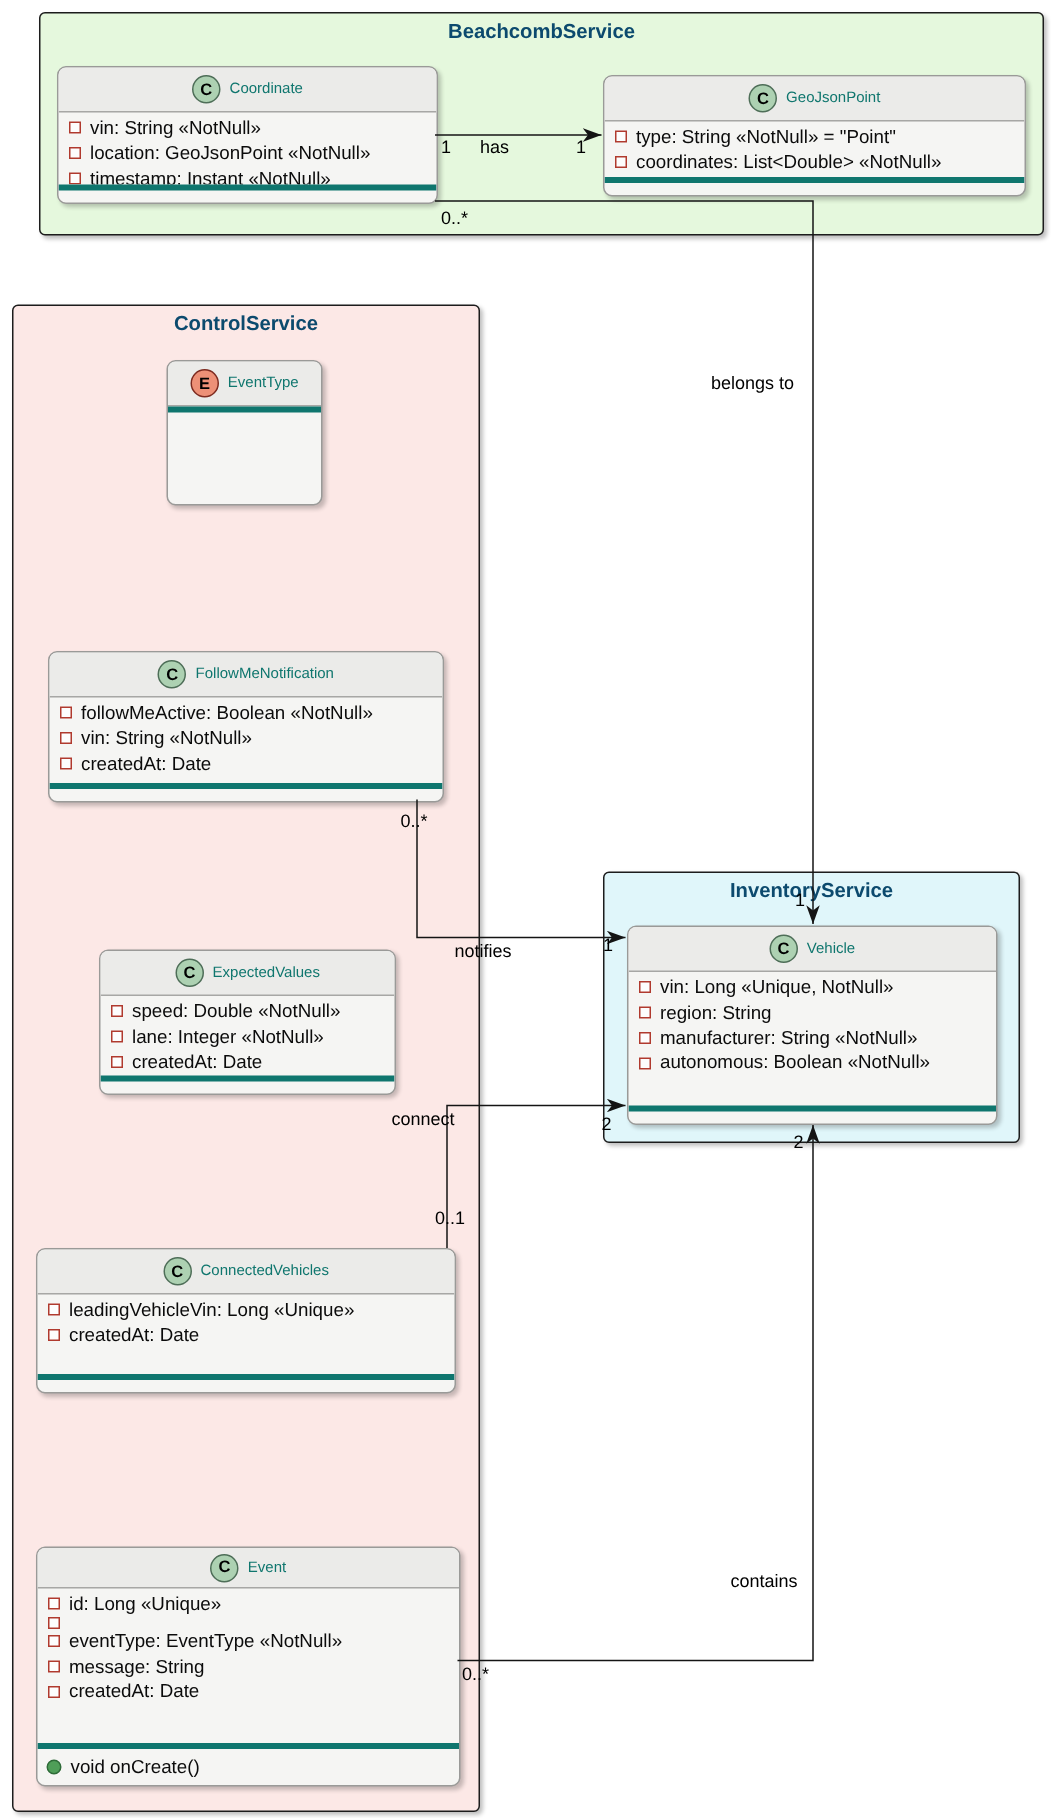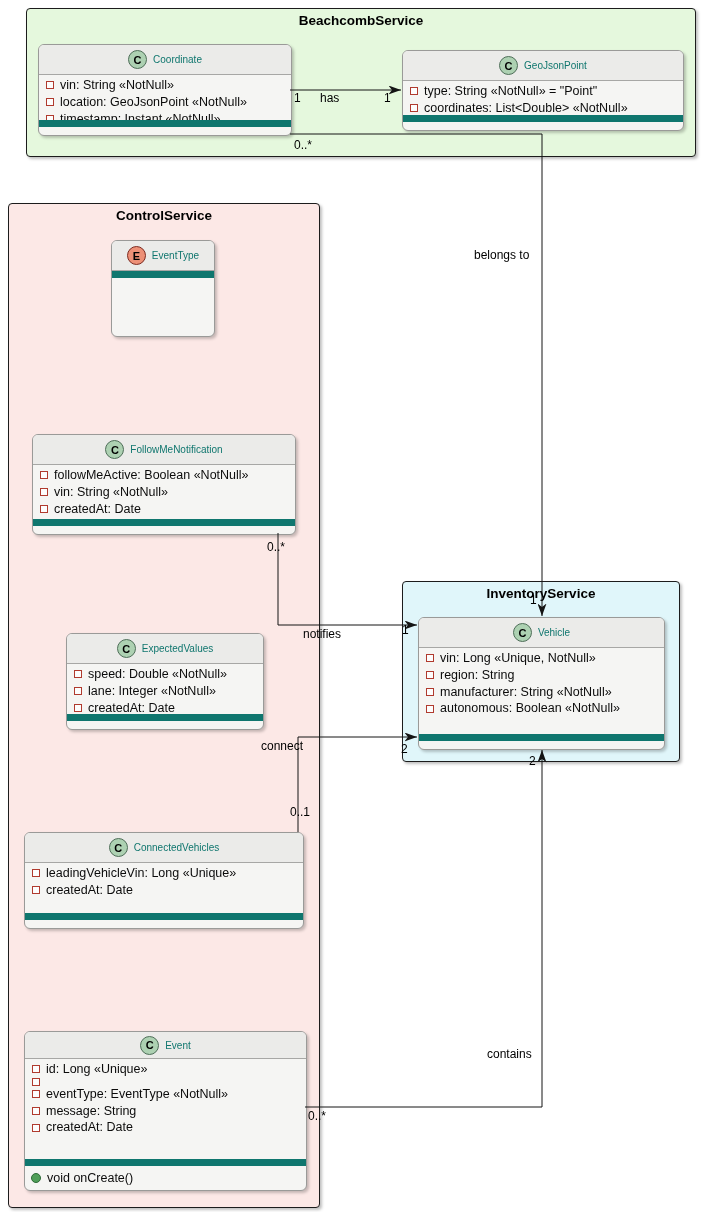--- a/index.html
+++ b/index.html
@@ -1,33 +1,33 @@
 <!DOCTYPE html>
 <html><head>
 <meta charset="utf-8">
 <style>
   html,body{margin:0;padding:0;background:#ffffff;font-family:"Liberation Sans",sans-serif;}
   #canvas{position:relative;width:701px;height:1212px;background:#ffffff;overflow:hidden;}
 
   
   .pkg{position:absolute;border:1.5px solid #1c1c1c;border-radius:4px;box-shadow:2px 2px 3px rgba(0,0,0,.25);}
-  .pkg-title{position:absolute;top:4px;left:0;width:100%;text-align:center;font-weight:bold;font-size:13.5px;color:#000000;}
+  .pkg-title{position:absolute;top:4px;left:0;width:100%;text-align:center;font-weight:bold;font-size:13.5px;color:#0c4a6e;}
 
   
   .cls{position:absolute;display:flex;flex-direction:column;background:#f5f5f3;border:1px solid #9a9a98;border-radius:6px;box-shadow:2px 2px 3px rgba(0,0,0,.22);overflow:hidden;}
   .cls-header{flex:0 0 29px;display:flex;align-items:center;justify-content:center;gap:6px;background:#ebebe9;border-bottom:1px solid #a7a7a5;}
   .cls-name{font-size:10px;color:#0f766e;white-space:nowrap;}
   .badge{display:inline-flex;align-items:center;justify-content:center;width:17px;height:17px;border-radius:50%;font-size:11px;font-weight:bold;color:#000;flex:0 0 17px;}
   .badge-c{border:1px solid #4e6e58;}
   .badge-e{border:1px solid #7d2b20;}
   .cls-attrs{flex:1 1 auto;padding:2px 6px 2px 7px;overflow:hidden;}
   .attr{display:flex;align-items:center;gap:6px;line-height:16.8px;font-size:12.5px;color:#0b0b0b;white-space:nowrap;}
   .sq{display:inline-block;width:6px;height:6px;border:1px solid #b03a2e;background:#fdfdfd;flex:0 0 6px;}
   .enum-val{line-height:17.5px;font-size:12.5px;padding-left:4px;color:#0b0b0b;}
-  .cls-methods{flex:0 0 8px;border-top:7px solid #0f766e;}
+  .cls-methods{flex:0 0 8px;border-top:4px solid #0f766e;}
   .cls-methods.with-row{flex:0 0 24px;display:flex;align-items:center;padding:0 6px;}
   .method{display:flex;align-items:center;gap:6px;font-size:12.5px;color:#0b0b0b;white-space:nowrap;}
   .dot{display:inline-block;width:8px;height:8px;border-radius:50%;background:#4f9e58;border:1px solid #2e6b38;flex:0 0 8px;}
 
   
   #edges{position:absolute;left:0;top:0;z-index:5;pointer-events:none;}
   .edge-label{position:absolute;z-index:6;font-size:12px;line-height:13px;color:#000;white-space:nowrap;}
 </style>
 </head>
 <body>

